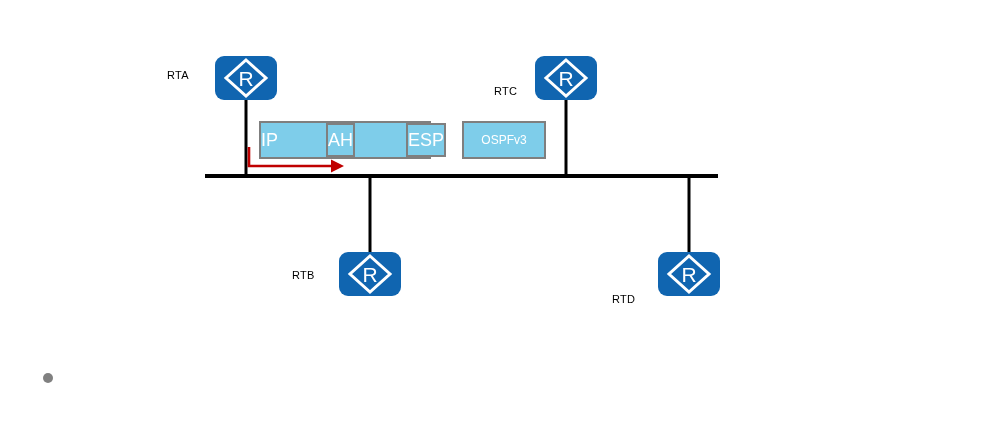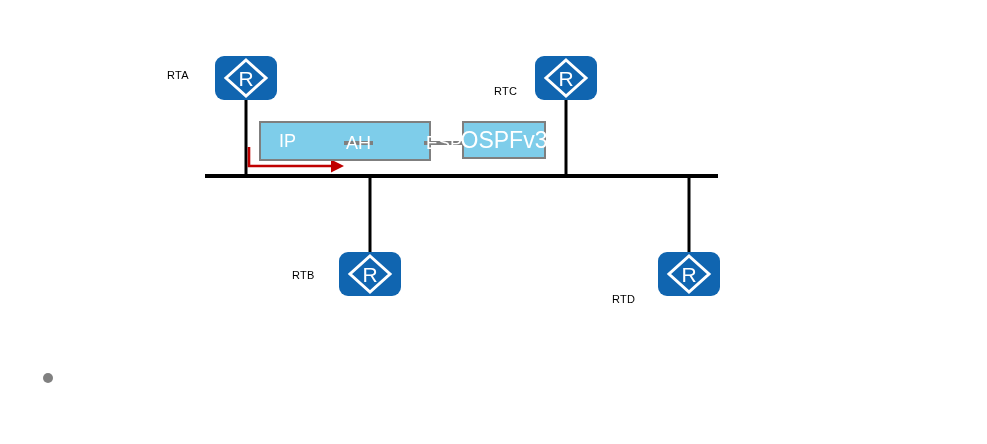--- a/index.html
+++ b/index.html
@@ -39,36 +39,36 @@
   .rlabel{position:absolute;font-size:11px;color:var(--text-black);letter-spacing:0.3px;}
   .l-rta{left:167px;top:69px;}
   .l-rtc{left:494px;top:69px;margin-top:16px;}
   .l-rtb{left:292px;top:269px;}
   .l-rtd{left:612px;top:269px;margin-top:24px;}
 
   
   .pkt-group{
     position:absolute;left:259px;top:121px;width:172px;height:38px;
     background:var(--packet-fill);border:2px solid var(--packet-border);
-    display:flex;align-items:stretch;padding:18px;
+    display:flex;align-items:stretch;padding:0;
   }
   .pkt-ip{width:80px;display:flex;align-items:center;justify-content:center;
     color:#ffffff;font-size:18px;}
   .pkt-inner{
     border:2px solid var(--packet-border);background:var(--packet-fill);
     display:flex;align-items:center;justify-content:center;
     color:#ffffff;font-size:18px;margin-left:48px;
   }
   .pkt-ah{width:53px;margin-right:3px;}
   .pkt-esp{width:56px;}
   .pkt-ospf{
     position:absolute;left:462px;top:121px;width:84px;height:38px;
     background:var(--packet-fill);border:2px solid var(--packet-border);
     display:flex;align-items:center;justify-content:center;
-    color:#ffffff;font-size:23px;
+    color:#ffffff;font-size:12px;
   }
 
   
   .bullet-dot{position:absolute;left:43px;top:373px;width:10px;height:10px;
     border-radius:50%;background:var(--bullet-gray);}
   .bullet-text{position:absolute;left:68px;top:356px;width:884px;
     font-size:22px;line-height:43px;color:var(--text-black);}
   .bt-line1{text-align:justify;text-align-last:justify;white-space:normal;}
   .bt-line2{text-align:left;word-spacing:13px;}
 </style>

